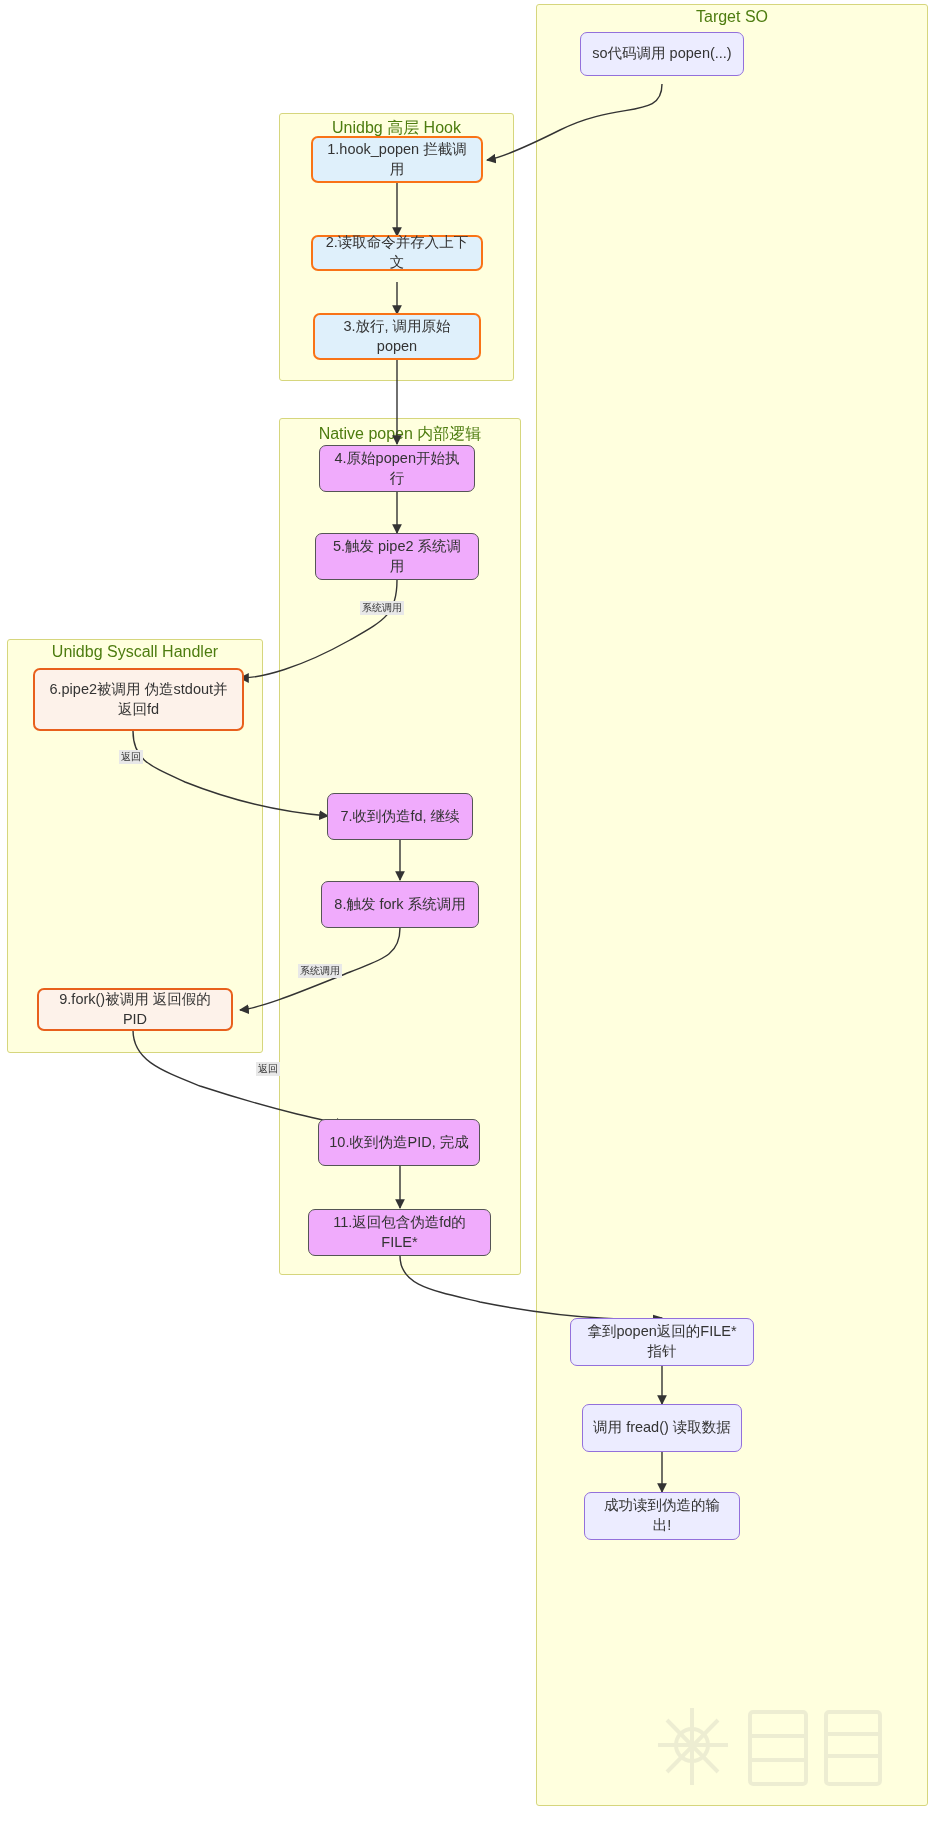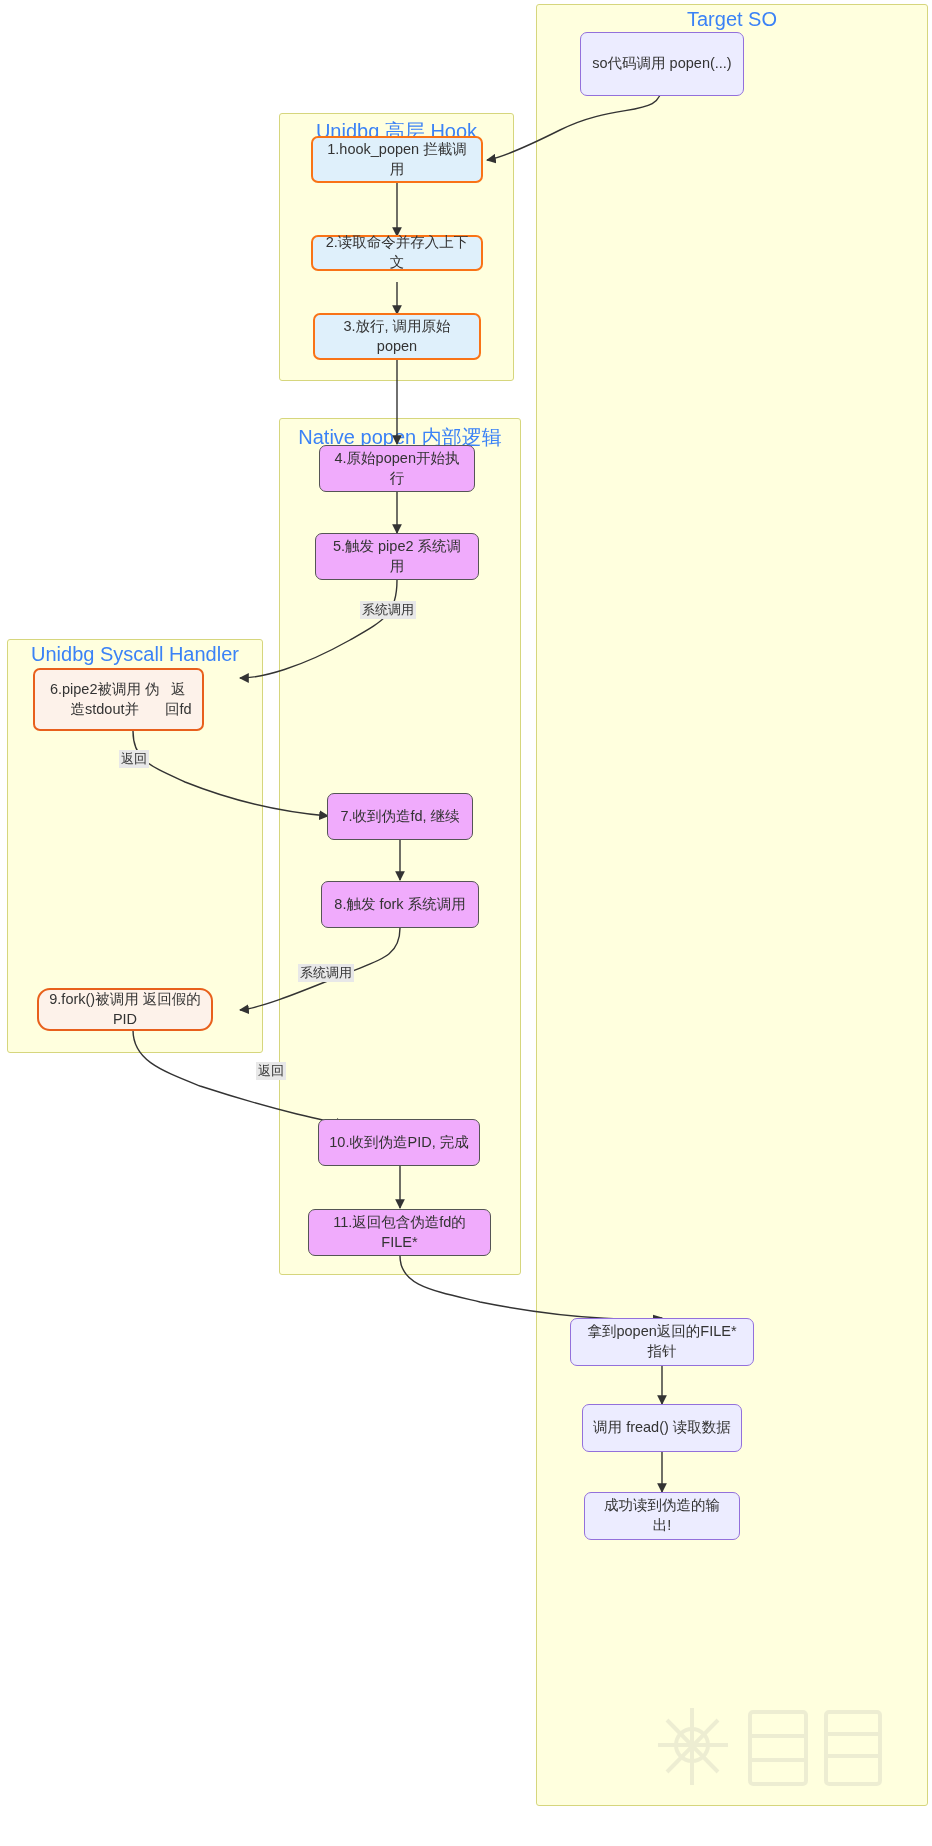--- a/index.html
+++ b/index.html
@@ -26,22 +26,22 @@
     background: #ffffde;
     border: 1.3px solid #d6d67d;
     border-radius: 3px;
     box-sizing: border-box;
   }
   .subgraph-title {
     position: absolute;
     left: 0;
     right: 0;
     text-align: center;
-    font-size: 20px;
-    color: #3b82f6;
+    font-size: 16px;
+    color: #4d7c0f;
     white-space: nowrap;
   }
   
   .node {
     position: absolute;
     box-sizing: border-box;
     border-radius: 7px;
     display: flex;
     align-items: center;
     justify-content: center;
@@ -65,21 +65,21 @@
   }
   .node.orange {
     background: #fdf2ea;
     border: 2px solid #e8601c;
   }
   
   .edge-label {
     position: absolute;
     background: #e8e8e8;
     color: #333333;
-    font-size: 13px;
+    font-size: 10px;
     padding: 1px 2px;
     white-space: nowrap;
     line-height: 1.2;
   }
   
   #edges {
     position: absolute;
     left: 0; top: 0;
     width: 932px;
     height: 1846px;
@@ -144,42 +144,42 @@
       <path d="M 400 1166 L 400 1208"></path>
 
       <path d="M 400 1256 C 400 1285 430 1290 480 1302 C 580 1322 650 1320 662 1318"></path>
 
       <path d="M 662 1366 L 662 1404"></path>
 
       <path d="M 662 1452 L 662 1492"></path>
     </g>
   </svg>
 
-  <div class="node purple" style="left:580px; top:32px; width:164px; height:64px;">so代码调用 popen(...)</div>
+  <div class="node purple" style="left:580px; top:32px; width:164px; height:44px;">so代码调用 popen(...)</div>
 
   <div class="node blue" style="left:311px; top:136px; width:172px; height:47px;">1.hook_popen 拦截调用</div>
 
   <div class="node blue" style="left:311px; top:235px; width:172px; height:36px;">2.读取命令并存入上下文</div>
 
   <div class="node blue" style="left:313px; top:313px; width:168px; height:47px;">3.放行, 调用原始popen</div>
 
   <div class="node gray" style="left:319px; top:445px; width:156px; height:47px;">4.原始popen开始执行</div>
 
   <div class="node gray" style="left:315px; top:533px; width:164px; height:47px;">5.触发 pipe2 系统调用</div>
 
-  <div class="node orange" style="left:33px; top:668px; width:171px; height:63px; flex-direction:row;align-items:center;">
+  <div class="node orange" style="left:33px; top:668px; width:211px; height:63px; flex-direction:column;align-items:center;">
     <span>6.pipe2被调用 伪造stdout并</span>
     <span>返回fd</span>
   </div>
 
   <div class="node gray" style="left:327px; top:793px; width:146px; height:47px;">7.收到伪造fd, 继续</div>
 
   <div class="node gray" style="left:321px; top:881px; width:158px; height:47px;">8.触发 fork 系统调用</div>
 
-  <div class="node orange" style="left:37px; top:988px; width:176px; height:43px;border-radius:13px;">9.fork()被调用 返回假的PID</div>
+  <div class="node orange" style="left:37px; top:988px; width:196px; height:43px;">9.fork()被调用 返回假的PID</div>
 
   <div class="node gray" style="left:318px; top:1119px; width:162px; height:47px;">10.收到伪造PID, 完成</div>
 
   <div class="node gray" style="left:308px; top:1209px; width:183px; height:47px;">11.返回包含伪造fd的FILE*</div>
 
   <div class="node purple" style="left:570px; top:1318px; width:184px; height:48px;padding-left:10px;">拿到popen返回的FILE*指针</div>
 
   <div class="node purple" style="left:582px; top:1404px; width:160px; height:48px;">调用 fread() 读取数据</div>
 
   <div class="node purple" style="left:584px; top:1492px; width:156px; height:48px;">成功读到伪造的输出!</div>

